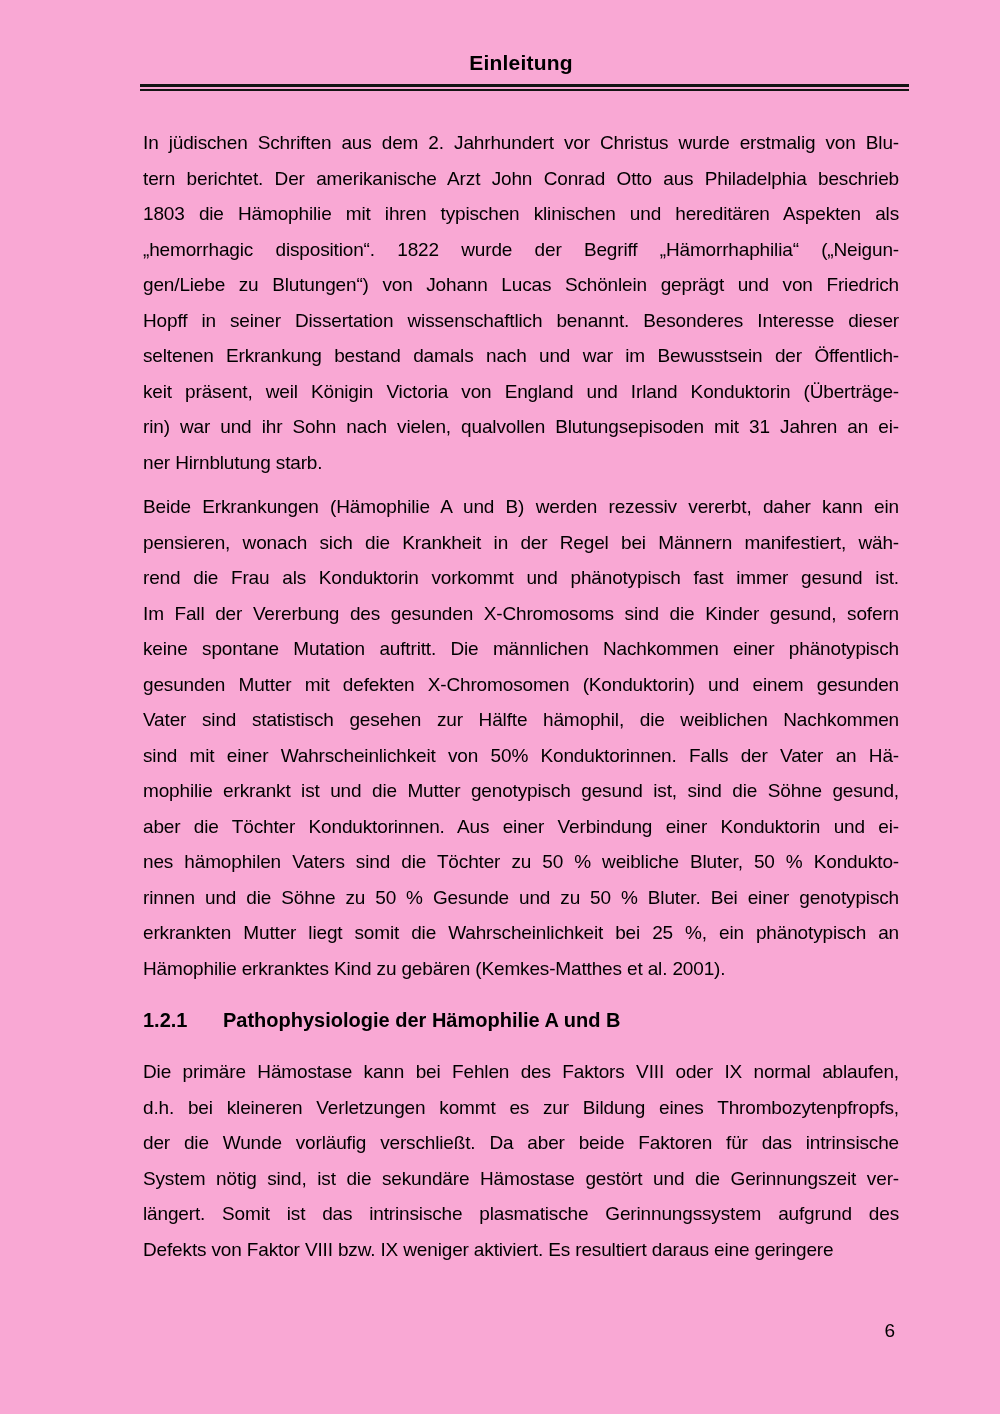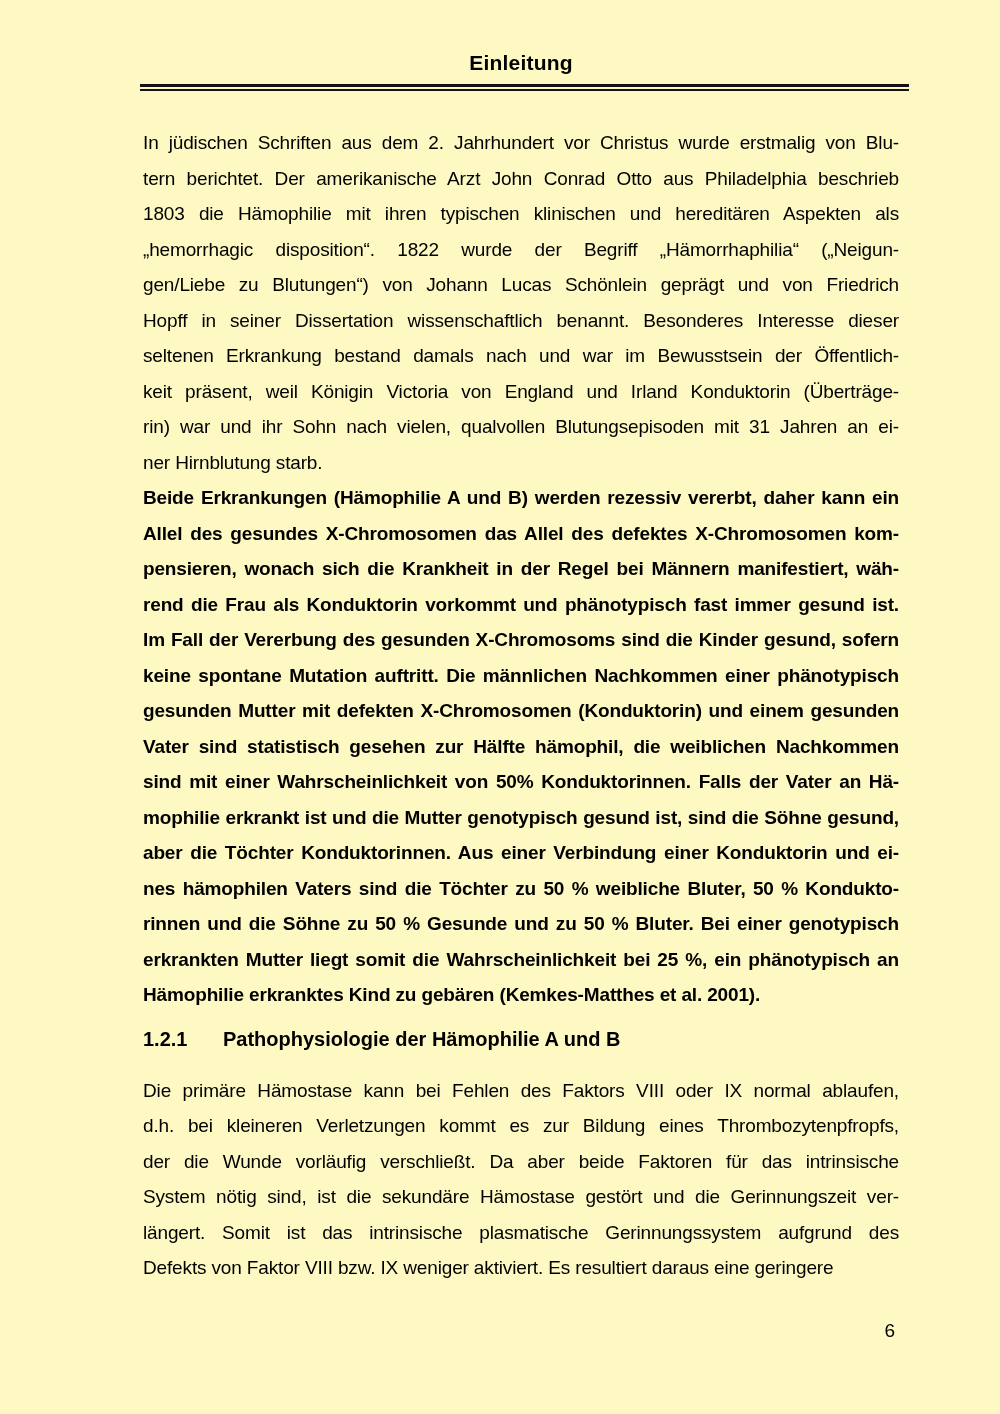--- a/index.html
+++ b/index.html
@@ -4,21 +4,21 @@
 <style>
   html, body {
     margin: 0;
     padding: 0;
     background: #ffffff;
   }
   .page {
     position: relative;
     width: 1000px;
     height: 1414px;
-    background: #fef9c3;
+    background: #f9a8d4;
     color: #000000;
     font-family: "Liberation Sans", "DejaVu Sans", sans-serif;
     overflow: hidden;
   }
   .content {
     position: absolute;
     left: 143px;
     top: 0;
     width: 756px;
   }
@@ -39,35 +39,35 @@
     height: 2px;
     border-top: 3px solid #141414;
     border-bottom: 2px solid #141414;
   }
   .paragraph {
     font-size: 19px;
     line-height: 35.5px;
     letter-spacing: -0.15px;
   }
   .paragraph-1 { margin-top: 34px; }
-  .paragraph-2 { margin-top: 0; font-weight: bold; }
+  .paragraph-2 { margin-top: 9px; }
   .paragraph-3 { margin-top: 16px; }
   .line {
     text-align: justify;
     text-align-last: justify;
     text-justify: inter-word;
     height: 35.5px;
     white-space: normal;
   }
   .line.final {
     text-align: right;
     text-align-last: left;
   }
   .section-heading {
-    margin: 8px 0 0 0;
+    margin: 16px 0 0 0;
     font-size: 20px;
     line-height: 36px;
     font-weight: bold;
     letter-spacing: 0;
   }
   .section-number {
     display: inline-block;
     width: 80px;
   }
   .page-number {
@@ -97,21 +97,20 @@
         <div class="line">gen/Liebe zu Blutungen“) von Johann Lucas Schönlein geprägt und von Friedrich</div>
         <div class="line">Hopff in seiner Dissertation wissenschaftlich benannt. Besonderes Interesse dieser</div>
         <div class="line">seltenen Erkrankung bestand damals nach und war im Bewusstsein der Öffentlich-</div>
         <div class="line">keit präsent, weil Königin Victoria von England und Irland Konduktorin (Überträge-</div>
         <div class="line">rin) war und ihr Sohn nach vielen, qualvollen Blutungsepisoden mit 31 Jahren an ei-</div>
         <div class="line final">ner Hirnblutung starb.</div>
       </div>
 
     <div class="paragraph paragraph-2">
         <div class="line">Beide Erkrankungen (Hämophilie A und B) werden rezessiv vererbt, daher kann ein</div>
-        <div class="line">Allel des gesundes X-Chromosomen das Allel des defektes X-Chromosomen kom-</div>
         <div class="line">pensieren, wonach sich die Krankheit in der Regel bei Männern manifestiert, wäh-</div>
         <div class="line">rend die Frau als Konduktorin vorkommt und phänotypisch fast immer gesund ist.</div>
         <div class="line">Im Fall der Vererbung des gesunden X-Chromosoms sind die Kinder gesund, sofern</div>
         <div class="line">keine spontane Mutation auftritt. Die männlichen Nachkommen einer phänotypisch</div>
         <div class="line">gesunden Mutter mit defekten X-Chromosomen (Konduktorin) und einem gesunden</div>
         <div class="line">Vater sind statistisch gesehen zur Hälfte hämophil, die weiblichen Nachkommen</div>
         <div class="line">sind mit einer Wahrscheinlichkeit von 50% Konduktorinnen. Falls der Vater an Hä-</div>
         <div class="line">mophilie erkrankt ist und die Mutter genotypisch gesund ist, sind die Söhne gesund,</div>
         <div class="line">aber die Töchter Konduktorinnen. Aus einer Verbindung einer Konduktorin und ei-</div>
         <div class="line">nes hämophilen Vaters sind die Töchter zu 50 % weibliche Bluter, 50 % Kondukto-</div>

